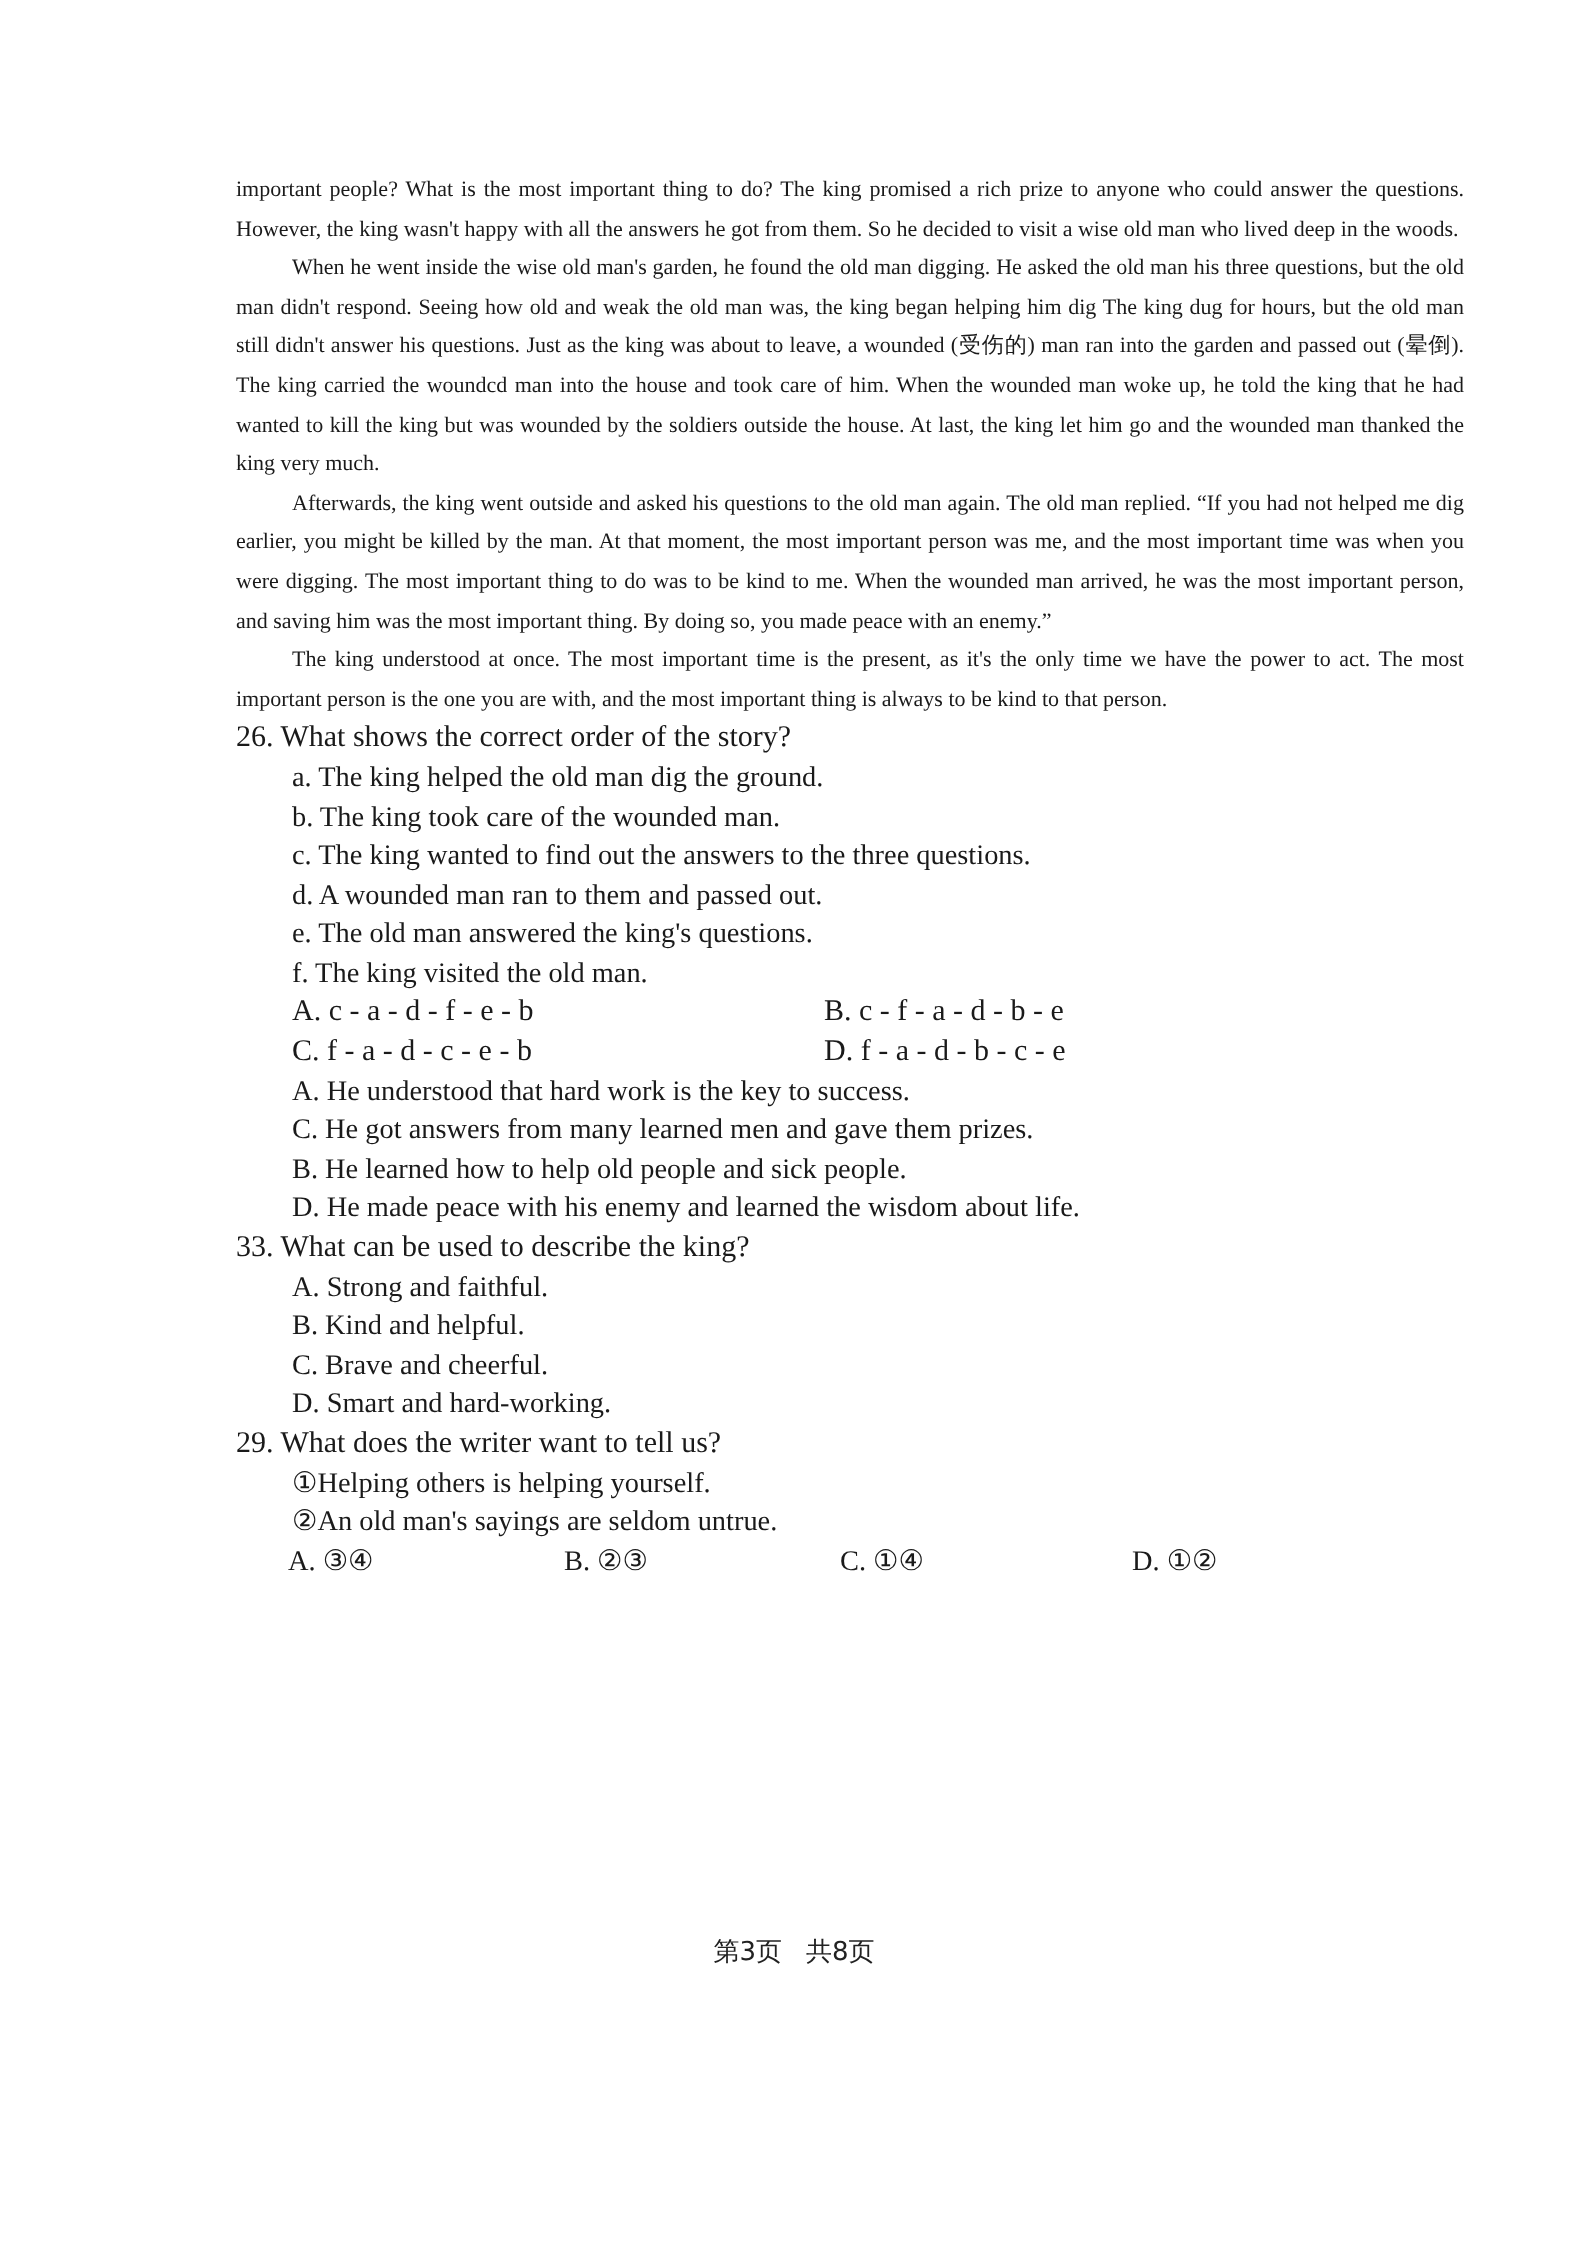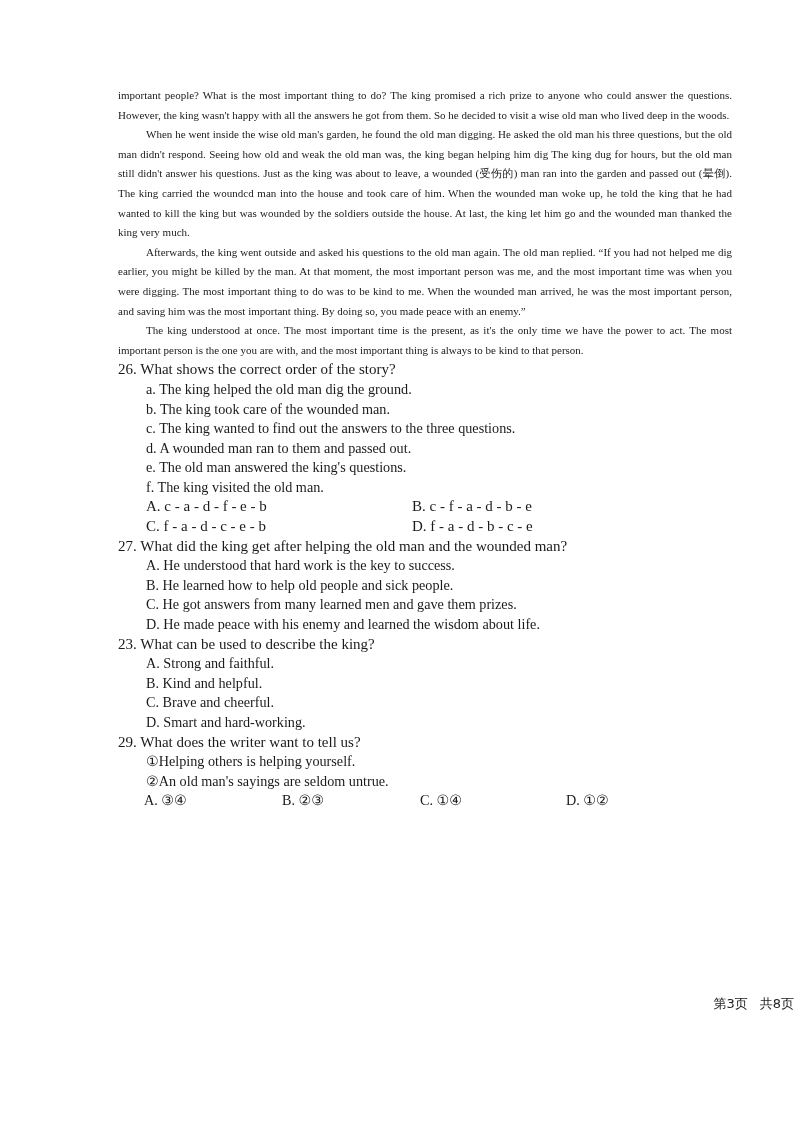--- a/index.html
+++ b/index.html
@@ -14,22 +14,22 @@
   }
   .p.indent { text-indent: 28px; }
   .q { font-size: 15px; line-height: 19.6px; margin: 0; }
   .opt { font-size: 14.2px; line-height: 19.6px; margin: 0; padding-left: 28px; }
   .opt-row { display: flex; font-size: 15px; line-height: 19.6px; padding-left: 28px; }
   .opt-row .col { width: 266px; }
   .opt-row4 { display: flex; font-size: 14.2px; line-height: 19.6px; padding-left: 26px; }
   .opt-row4 .c4 { width: 138px; }
   .opt-row4 .c4.last { width: auto; margin-left: 12px; }
   .footer {
-    position: absolute; top: 967px; left: 0; width: 794px; text-align: right;
-    font-size: 13px; font-family: "DejaVu Sans", sans-serif; color: #222; margin-top: 28px;
+    position: absolute; top: 967px; left: 0; width: 794px; text-align: center;
+    font-size: 13px; font-family: "DejaVu Sans", sans-serif; color: #222;
   }
   .footer span + span { margin-left: 12px; }
 </style>
 </head>
 <body>
 
 <div class="page">
   <div>
     <p class="p">important people? What is the most important thing to do? The king promised a rich prize to anyone who could answer the questions. However, the king wasn't happy with all the answers he got from them. So he decided to visit a wise old man who lived deep in the woods.</p>
     <p class="p indent">When he went inside the wise old man's garden, he found the old man digging. He asked the old man his three questions, but the old man didn't respond. Seeing how old and weak the old man was, the king began helping him dig The king dug for hours, but the old man still didn't answer his questions. Just as the king was about to leave, a wounded (受伤的) man ran into the garden and passed out (晕倒). The king carried the woundcd man into the house and took care of him. When the wounded man woke up, he told the king that he had wanted to kill the king but was wounded by the soldiers outside the house. At last, the king let him go and the wounded man thanked the king very much.</p>
@@ -49,29 +49,28 @@
       <span class="col">A. c - a - d - f - e - b</span>
       <span>B. c - f - a - d - b - e</span>
     </div>
     <div class="opt-row">
       <span class="col">C. f - a - d - c - e - b</span>
       <span>D. f - a - d - b - c - e</span>
     </div>
   </div>
 
   <div>
-    <p class="q">27. What did the king get after helping the old man and the wounded man?</p>
     <p class="opt">A. He understood that hard work is the key to success.</p>
+    <p class="opt">C. He got answers from many learned men and gave them prizes.</p>
     <p class="opt">B. He learned how to help old people and sick people.</p>
-    <p class="opt">C. He got answers from many learned men and gave them prizes.</p>
     <p class="opt">D. He made peace with his enemy and learned the wisdom about life.</p>
   </div>
 
   <div>
-    <p class="q">23. What can be used to describe the king?</p>
+    <p class="q">33. What can be used to describe the king?</p>
     <p class="opt">A. Strong and faithful.</p>
     <p class="opt">B. Kind and helpful.</p>
     <p class="opt">C. Brave and cheerful.</p>
     <p class="opt">D. Smart and hard-working.</p>
   </div>
 
   <div>
     <p class="q">29. What does the writer want to tell us?</p>
     <p class="opt">①Helping others is helping yourself.</p>
     <p class="opt">②An old man's sayings are seldom untrue.</p>

